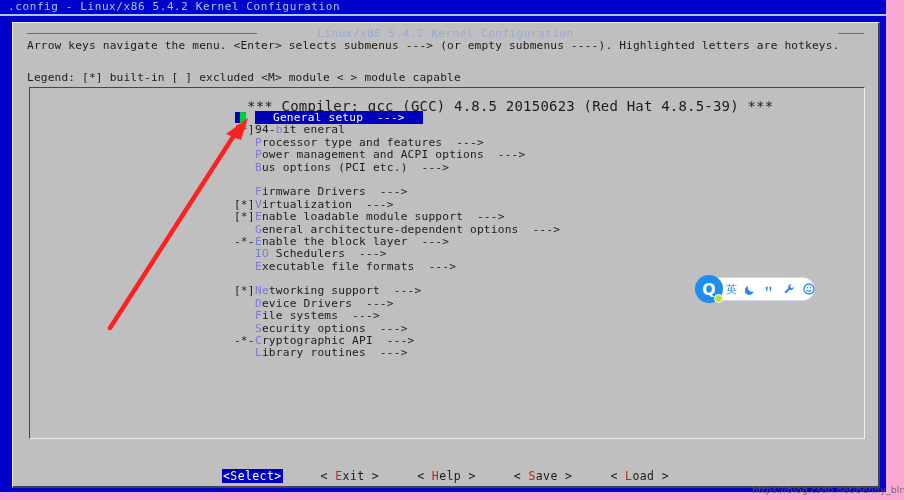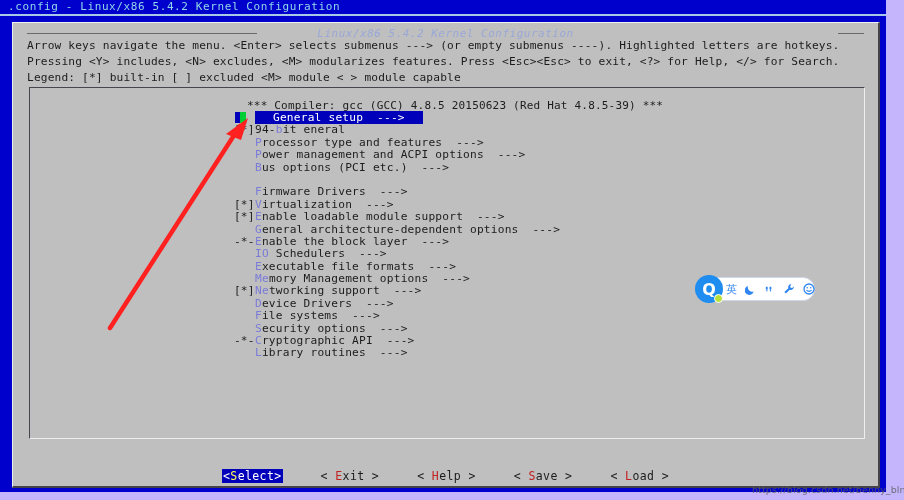--- a/index.html
+++ b/index.html
@@ -4,21 +4,21 @@
 <style>
   html, body {
     margin: 0;
     padding: 0;
     background: #000000;
   }
   #screen {
     position: relative;
     width: 904px;
     height: 500px;
-    background: #c4b5fd;
+    background: #f9a8d4;
     overflow: hidden;
     font-family: "DejaVu Sans Mono", "Liberation Mono", monospace;
   }
 
   
   #window-frame {
     position: absolute;
     left: 0; top: 0;
     width: 886px;
     height: 492px;
@@ -70,21 +70,20 @@
   #dialog-title {
     position: absolute;
     left: 0;
     top: 4px;
     width: 100%;
     text-align: center;
     font-size: 11px;
     color: #9aa8d8;
     letter-spacing: 0.5px;
     white-space: nowrap;
-    font-style: italic;
   }
   #dialog-title-rule-l, #dialog-title-rule-r {
     position: absolute;
     top: 10px;
     height: 1px;
     background: #6a6a6a;
   }
   #dialog-title-rule-l { left: 14px; width: 230px; }
   #dialog-title-rule-r { right: 14px; width: 26px; }
 
@@ -115,21 +114,21 @@
     border-bottom: 1px solid #eeeeee;
   }
 
   #menu-list {
     position: absolute;
     left: 0;
     top: 12px;
     width: 100%;
   }
   .compiler-line {
-    font-size: 11px;
+    font-size: 14px;
     color: #1c1c1c;
     white-space: pre;
     padding-left: 217px;
     height: 12px;
     line-height: 12px;
     letter-spacing: 0.2px;
   }
   .menu-row {
     height: 12.4px;
     line-height: 12.4px;
@@ -293,41 +292,40 @@
     <div id="titlebar">.config - Linux/x86 5.4.2 Kernel Configuration</div>
     <div id="title-underline"></div>
     <div id="title-underline2"></div>
 
     <div id="dialog">
       <div id="dialog-title-rule-l"></div>
       <div id="dialog-title-rule-r"></div>
       <div id="dialog-title">Linux/x86 5.4.2 Kernel Configuration</div>
 
       <div class="helptext" id="help1">Arrow keys navigate the menu.  &lt;Enter&gt; selects submenus ---&gt; (or empty submenus ----).  Highlighted letters are hotkeys.</div>
-      <div class="helptext" id="help2">Pressing &lt;Y&gt; includes, &lt;N&gt; excludes, &lt;M&gt; modularizes features.  Press &lt;Esc&gt;&lt;Esc&gt; to exit, &lt;?&gt; for Help, &lt;/&gt; for Search.</div>
       <div class="helptext" id="help3">Legend: [*] built-in  [ ] excluded  &lt;M&gt; module  &lt; &gt; module capable</div>
 
       <div id="menubox">
         <div id="menu-list">
           <div class="compiler-line">*** Compiler: gcc (GCC) 4.8.5 20150623 (Red Hat 4.8.5-39) ***</div>
 
         <div class="menu-row selected"><span class="selmark"><span class="b1"></span><span class="b2"></span></span><span class="mark">    </span><span class="selwrap"><span class="hot">G</span><span>eneral setup  ---&gt;</span></span></div>
             <div class="menu-row"><span class="mark"> [*] </span><span class=""><span>94-</span><span class="hot">b</span><span>it eneral</span></span></div>
             <div class="menu-row"><span class="mark">    </span><span class=""><span class="hot">P</span><span>rocessor type and features  ---&gt;</span></span></div>
             <div class="menu-row"><span class="mark">    </span><span class=""><span class="hot">P</span><span>ower management and ACPI options  ---&gt;</span></span></div>
             <div class="menu-row"><span class="mark">    </span><span class=""><span class="hot">B</span><span>us options (PCI etc.)  ---&gt;</span></span></div>
             <div class="menu-row"><span class="mark">    </span></div>
             <div class="menu-row"><span class="mark">    </span><span class=""><span class="hot">F</span><span>irmware Drivers  ---&gt;</span></span></div>
             <div class="menu-row"><span class="mark"> [*] </span><span class=""><span class="hot">V</span><span>irtualization  ---&gt;</span></span></div>
             <div class="menu-row"><span class="mark"> [*] </span><span class=""><span class="hot">E</span><span>nable loadable module support  ---&gt;</span></span></div>
             <div class="menu-row"><span class="mark">    </span><span class=""><span class="hot">G</span><span>eneral architecture-dependent options  ---&gt;</span></span></div>
             <div class="menu-row"><span class="mark"> -*- </span><span class=""><span class="hot">E</span><span>nable the block layer  ---&gt;</span></span></div>
             <div class="menu-row"><span class="mark">    </span><span class=""><span class="hot">IO</span><span> Schedulers  ---&gt;</span></span></div>
             <div class="menu-row"><span class="mark">    </span><span class=""><span class="hot">E</span><span>xecutable file formats  ---&gt;</span></span></div>
-            <div class="menu-row"><span class="mark">    </span><span class=""><span class="hot">Me</span><span>mory Management options  ---&gt;</span></span></div>
+            <div class="menu-row"><span class="mark">    </span></div>
             <div class="menu-row"><span class="mark"> [*] </span><span class=""><span class="hot">Ne</span><span>tworking support  ---&gt;</span></span></div>
             <div class="menu-row"><span class="mark">    </span><span class=""><span class="hot">D</span><span>evice Drivers  ---&gt;</span></span></div>
             <div class="menu-row"><span class="mark">    </span><span class=""><span class="hot">F</span><span>ile systems  ---&gt;</span></span></div>
             <div class="menu-row"><span class="mark">    </span><span class=""><span class="hot">S</span><span>ecurity options  ---&gt;</span></span></div>
             <div class="menu-row"><span class="mark"> -*- </span><span class=""><span class="hot">C</span><span>ryptographic API  ---&gt;</span></span></div>
             <div class="menu-row"><span class="mark">    </span><span class=""><span class="hot">L</span><span>ibrary routines  ---&gt;</span></span></div>
           </div>
       </div>
 
       <div id="buttonbar">

